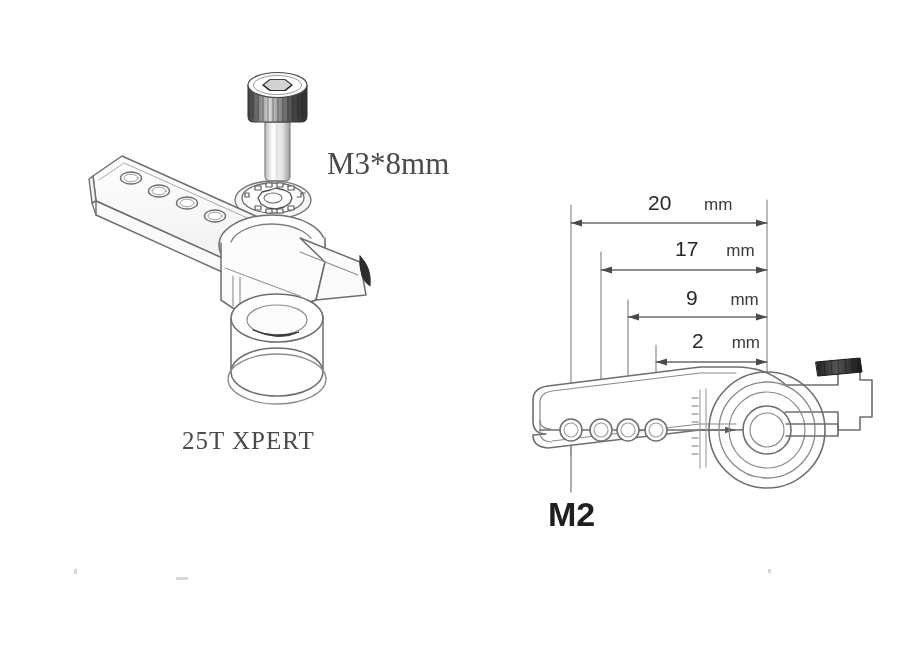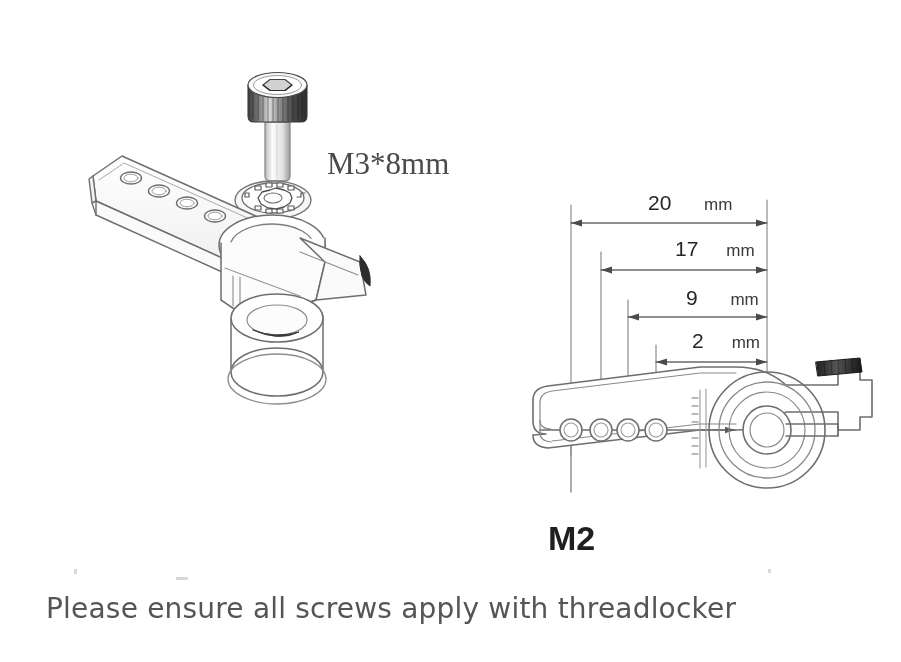--- a/index.html
+++ b/index.html
@@ -70,21 +70,20 @@
   #dim-17 { left: 667px; top: 238px; margin-left: 8px; }
   #dim-14 { left: 686px; top: 287px; }
   #dim-11 { left: 692px; top: 330px; }
   #label-m2 {
     left: 548px;
     top: 497px;
     font-size: 34px;
     font-weight: bold;
     color: #1f1f1f;
     letter-spacing: 0px;
-    margin-top: 24px;
   }
   #footer-note {
     left: 46px;
     top: 595px;
     font-size: 28px;
     color: #555555;
     font-weight: 400;
     letter-spacing: 0.2px;
     font-family: "DejaVu Sans", sans-serif;
   }
@@ -335,26 +334,26 @@
 
     <g fill="#d8d8d8">
       <rect x="74" y="569" width="3" height="5"></rect>
       <rect x="176" y="577" width="12" height="3"></rect>
       <rect x="768" y="569" width="3" height="4"></rect>
     </g>
   </svg>
 
   <div class="txt label-serif" id="label-m3">M3*8mm</div>
 
+  <div class="txt label-serif" id="label-25t">25T XPERT</div>
 
   <div class="txt dim-label" id="dim-20"><span class="num">20</span><span class="unit"> mm</span></div>
 
   <div class="txt dim-label" id="dim-17"><span class="num">17</span><span class="unit">mm</span></div>
 
   <div class="txt dim-label" id="dim-14"><span class="num">9</span><span class="unit"> mm</span></div>
 
   <div class="txt dim-label" id="dim-11"><span class="num">2</span><span class="unit">mm</span></div>
 
   <div class="txt" id="label-m2">M2</div>
 
-  <div class="txt" id="footer-note">Please ensure all screws apply with threadlocker</div>
 
 </div>
 
 </body></html>

